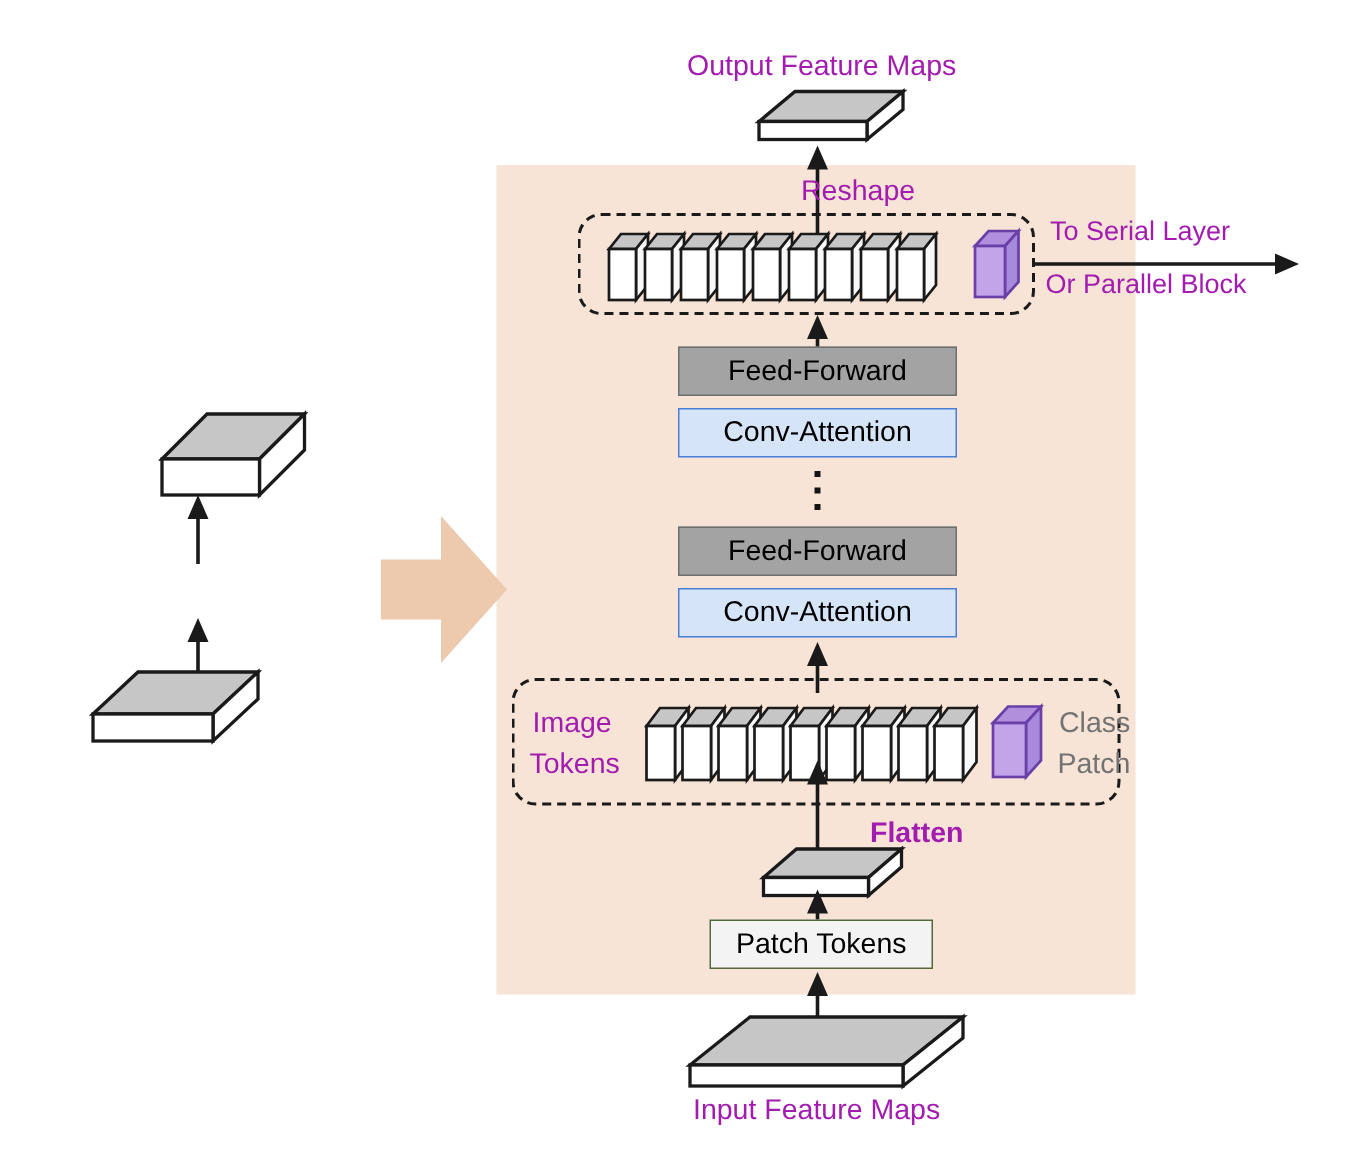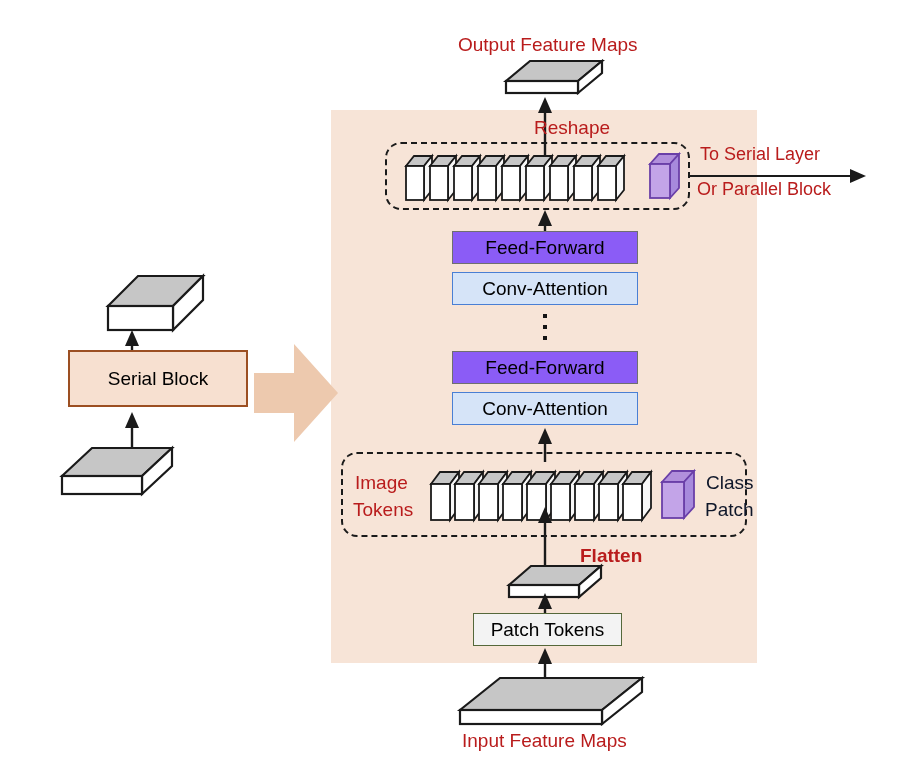--- a/index.html
+++ b/index.html
@@ -15,21 +15,21 @@
     position: relative;
     width: 906px;
     height: 768px;
     background: #ffffff;
     overflow: hidden;
   }
   .abs { position: absolute; }
   .label {
     position: absolute;
     white-space: nowrap;
-    color: #b91c1c;
+    color: #a21caf;
     font-size: 19px;
     line-height: 1;
   }
   .label-sm { font-size: 18px; }
   .boxtext {
     position: absolute;
     display: flex;
     align-items: center;
     justify-content: center;
     box-sizing: border-box;
@@ -37,21 +37,21 @@
     white-space: nowrap;
   }
   
   #serial-panel {
     left: 331px; top: 110px;
     width: 426px; height: 553px;
     background: #f7e4d7;
   }
   
   .ff-box {
-    background: #8b5cf6;
+    background: #a3a3a3;
     border: 1.6px solid #6f6f6f;
   }
   .ca-box {
     background: #d6e4f8;
     border: 1.6px solid #4a7fd4;
   }
   .pe-box {
     background: #f3f3f3;
     border: 1.6px solid #55683a;
   }
@@ -71,43 +71,40 @@
     flex-direction: column;
     align-items: center;
     justify-content: space-between;
   }
   .ellipsis-dots i {
     display: block;
     width: 4px; height: 4px;
     background: #141414;
   }
   svg { display: block; overflow: visible; }
-  .purple-text { color: #0f172a; }
+  .purple-text { color: #737373; }
 </style>
 </head>
 <body>
 
 <div id="canvas">
 
   <div id="serial-panel" class="abs"></div>
 
   <svg class="abs" style="left:80px; top:268px;" width="130" height="65">
     <polygon points="28,38 58,8 123,8 93,38" fill="#c6c6c6" stroke="#1a1a1a" stroke-width="2.2"></polygon>
     <polygon points="93,38 123,8 123,32 93,62" fill="#ffffff" stroke="#1a1a1a" stroke-width="2.2"></polygon>
     <rect x="28" y="38" width="65" height="24" fill="#ffffff" stroke="#1a1a1a" stroke-width="2.2"></rect>
   </svg>
 
   <svg class="abs" style="left:120px; top:328px;" width="24" height="48">
     <line x1="12" y1="48" x2="12" y2="12" stroke="#1a1a1a" stroke-width="2.4"></line>
     <polygon points="12,2 5,18 19,18" fill="#1a1a1a"></polygon>
   </svg>
 
-  <div class="boxtext serial-box" style="left:68px; top:350px; width:180px; height:57px;">
-    <span>Serial Block</span>
-  </div>
 
   <svg class="abs" style="left:120px; top:410px;" width="24" height="48">
     <line x1="12" y1="48" x2="12" y2="12" stroke="#1a1a1a" stroke-width="2.4"></line>
     <polygon points="12,2 5,18 19,18" fill="#1a1a1a"></polygon>
   </svg>
 
   <svg class="abs" style="left:48px; top:440px;" width="145" height="60">
     <polygon points="14,36 44,8 124,8 94,36" fill="#c6c6c6" stroke="#1a1a1a" stroke-width="2.2"></polygon>
     <polygon points="94,36 124,8 124,26 94,54" fill="#ffffff" stroke="#1a1a1a" stroke-width="2.2"></polygon>
     <rect x="14" y="36" width="80" height="18" fill="#ffffff" stroke="#1a1a1a" stroke-width="2.2"></rect>

